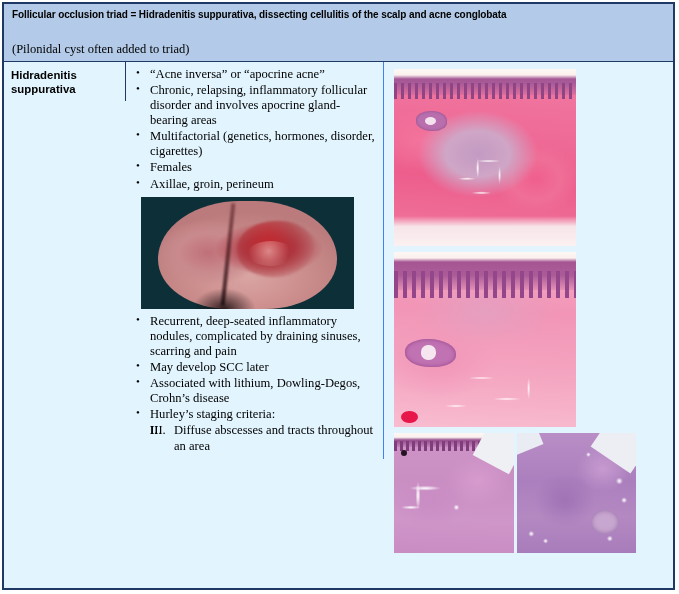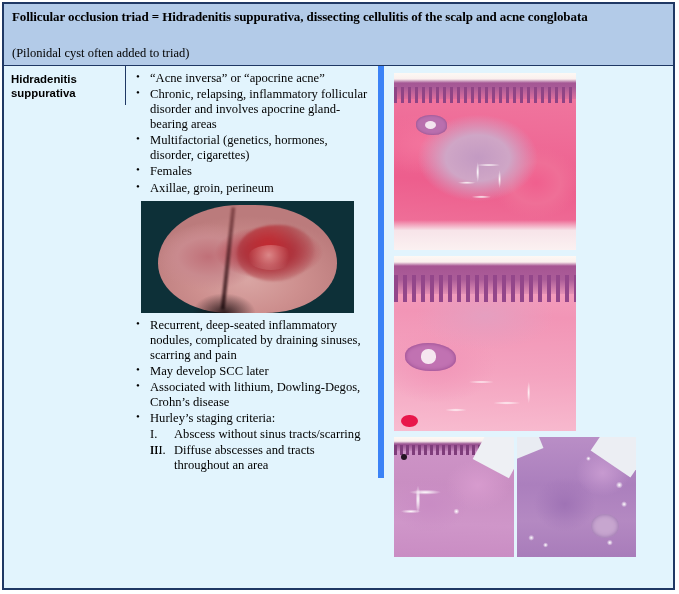--- a/index.html
+++ b/index.html
@@ -29,23 +29,23 @@
 
   
   .header-band {
     box-sizing: border-box;
     width: 100%;
     background: #b3cbe8;
     border-bottom: 1px solid #1f3864;
     padding: 4px 6px 4px 8px;
   }
   .header-title {
-    font-family: Liberation Serif, serif;
+    font-family: Liberation Sans, sans-serif;
     font-weight: bold;
-    font-size: 13px;
+    font-size: 10px;
     color: #000000;
     letter-spacing: -0.1px;
     line-height: 1.35;
     white-space: nowrap;
   }
   .header-sub {
     font-family: "Liberation Serif", "DejaVu Serif", serif;
     font-size: 12.5px;
     color: #000000;
     line-height: 1.3;
@@ -62,21 +62,21 @@
     box-sizing: border-box;
     width: 122px;
     flex: 0 0 122px;
     border-right: 1px solid #1f3864;
     padding: 6px 4px 4px 7px;
   }
   .col-clinical {
     box-sizing: border-box;
     width: 258px;
     flex: 0 0 258px;
-    border-right: 6px solid #3b82f6;
+    border-right: 1px solid #3b82f6;
     padding: 5px 6px 4px 6px;
     overflow: hidden;
   }
   .col-histology {
     box-sizing: border-box;
     flex: 1 1 auto;
     padding: 5px 4px 4px 6px;
     overflow: hidden;
   }
 
@@ -467,21 +467,20 @@
 
       <ul class="bullets">
         <li>Recurrent, deep-seated inflammatory nodules, complicated by draining sinuses, scarring and pain</li>
         <li>May develop SCC later</li>
         <li>Associated with lithium, Dowling-Degos, Crohn’s disease</li>
         <li>
           <span>Hurley’s staging criteria:</span>
           <ol class="roman">
             <li>
               <span class="rn">I.</span>
-              <span>Abscess without sinus tracts/scarring</span>
             </li>
             <li>
               <span class="rn">II.</span>
             </li>
             <li>
               <span class="rn">III.</span>
               <span>Diffuse abscesses and tracts throughout an area</span>
             </li>
           </ol>
         </li>

